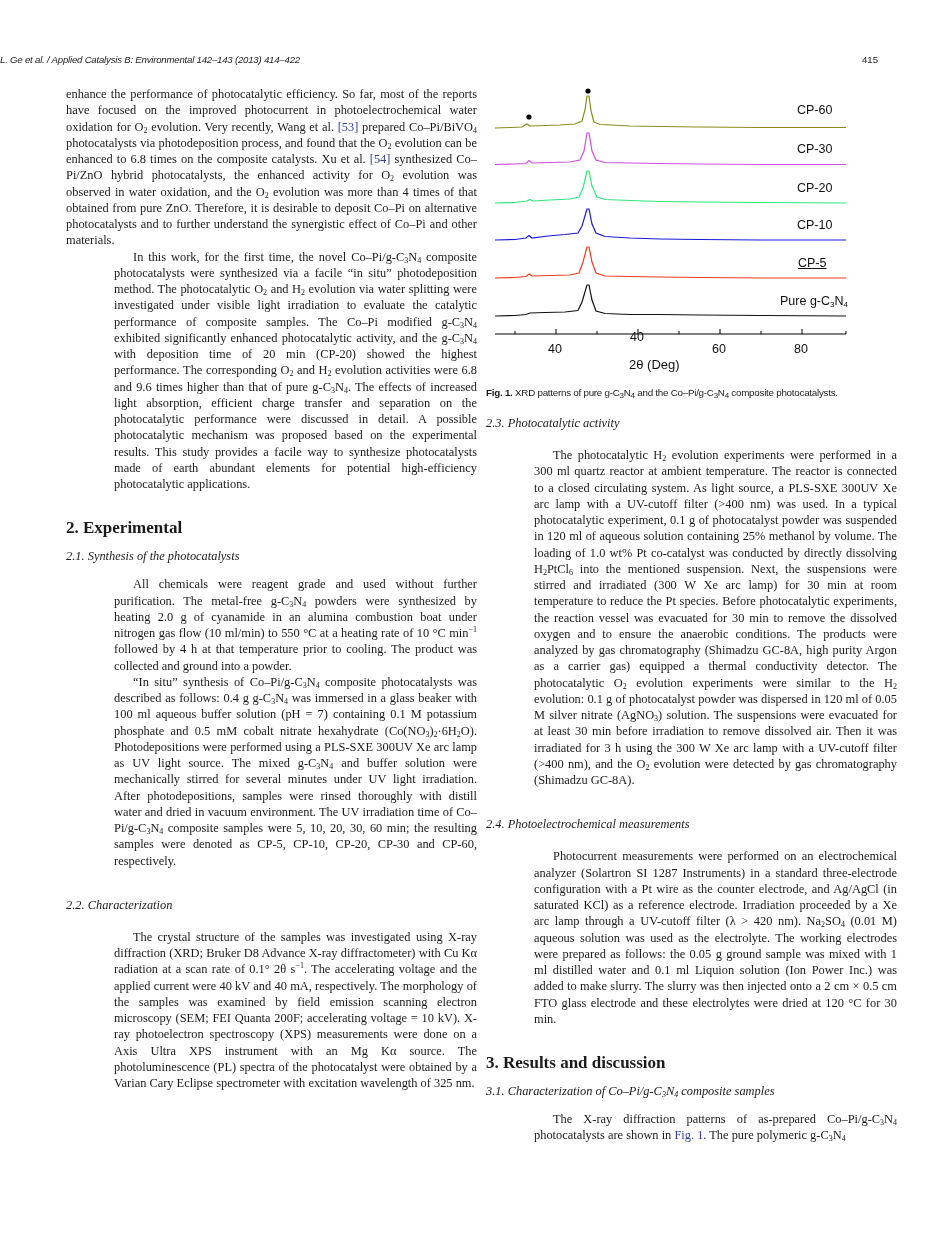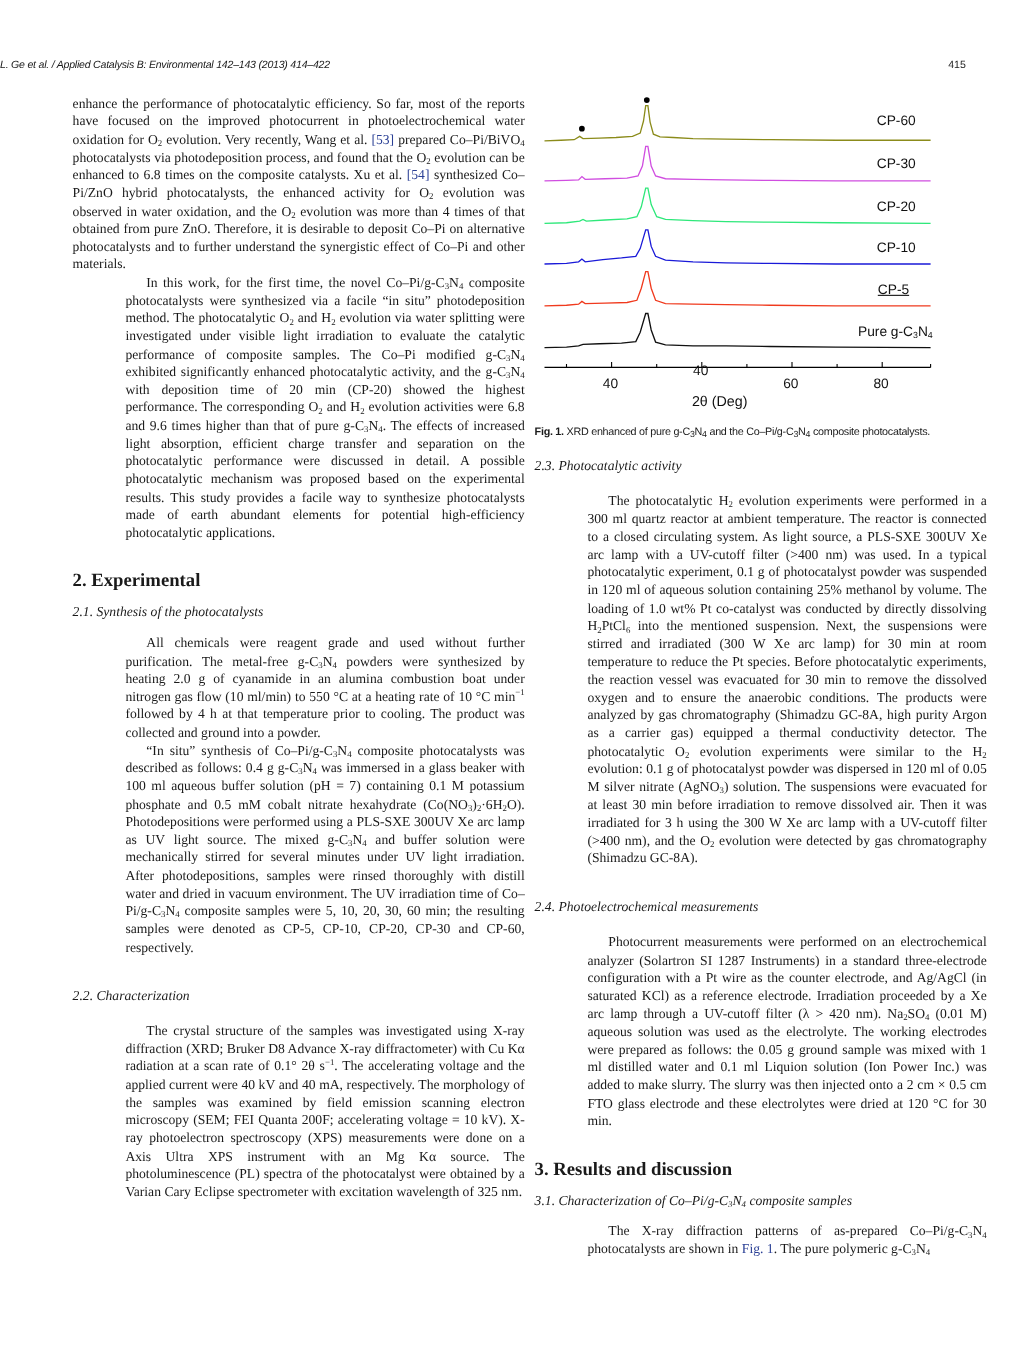--- a/index.html
+++ b/index.html
@@ -96,21 +96,21 @@
       <span style="position:absolute; left:311px; top:131px;">CP-10</span>
       <span style="position:absolute; left:312px; top:169px;text-decoration:underline;">CP-5</span>
       <span style="position:absolute; left:294px; top:207px; white-space:nowrap;"><span>Pure g-C</span><sub style="font-size:8px;">3</sub><span>N</span><sub style="font-size:8px;">4</sub></span>
       <span style="position:absolute; left:62px; top:255px;">40</span>
       <span style="position:absolute; left:144px; top:243px;">40</span>
       <span style="position:absolute; left:226px; top:255px;">60</span>
       <span style="position:absolute; left:308px; top:255px;">80</span>
       <span style="position:absolute; left:143px; top:271px; font-size:13px;">2θ (Deg)</span>
     </div>
   </div>
-  <div class="caption"><b>Fig. 1.</b><span>  XRD enhanced of pure g-C</span><sub>3</sub><span>N</span><sub>4</sub><span> and the Co–Pi/g-C</span><sub>3</sub><span>N</span><sub>4</sub><span> composite photocatalysts.</span></div>
+  <div class="caption"><b>Fig. 1.</b><span>  XRD patterns of pure g-C</span><sub>3</sub><span>N</span><sub>4</sub><span> and the Co–Pi/g-C</span><sub>3</sub><span>N</span><sub>4</sub><span> composite photocatalysts.</span></div>
 
   <div class="gap"></div>
   <h3>2.3.  Photocatalytic activity</h3>
   <div class="gap"></div>
   <p class="indent"><span>The photocatalytic H</span><sub>2</sub><span> evolution experiments were performed in a 300 ml quartz reactor at ambient temperature. The reactor is connected to a closed circulating system. As light source, a PLS-SXE 300UV Xe arc lamp with a UV-cutoff filter (&gt;400 nm) was used. In a typical photocatalytic experiment, 0.1 g of photocatalyst powder was suspended in 120 ml of aqueous solution containing 25% methanol by volume. The loading of 1.0 wt% Pt co-catalyst was conducted by directly dissolving H</span><sub>2</sub><span>PtCl</span><sub>6</sub><span> into the mentioned suspension. Next, the suspensions were stirred and irradiated (300 W Xe arc lamp) for 30 min at room temperature to reduce the Pt species. Before photocatalytic experiments, the reaction vessel was evacuated for 30 min to remove the dissolved oxygen and to ensure the anaerobic conditions. The products were analyzed by gas chromatography (Shimadzu GC-8A, high purity Argon as a carrier gas) equipped a thermal conductivity detector. The photocatalytic O</span><sub>2</sub><span> evolution experiments were similar to the H</span><sub>2</sub><span> evolution: 0.1 g of photocatalyst powder was dispersed in 120 ml of 0.05 M silver nitrate (AgNO</span><sub>3</sub><span>) solution. The suspensions were evacuated for at least 30 min before irradiation to remove dissolved air. Then it was irradiated for 3 h using the 300 W Xe arc lamp with a UV-cutoff filter (&gt;400 nm), and the O</span><sub>2</sub><span> evolution were detected by gas chromatography (Shimadzu GC-8A).</span></p>
 
   <div class="gap"></div>
     <div class="gap2"></div>
   <h3>2.4.  Photoelectrochemical measurements</h3>
   <div class="gap"></div>

